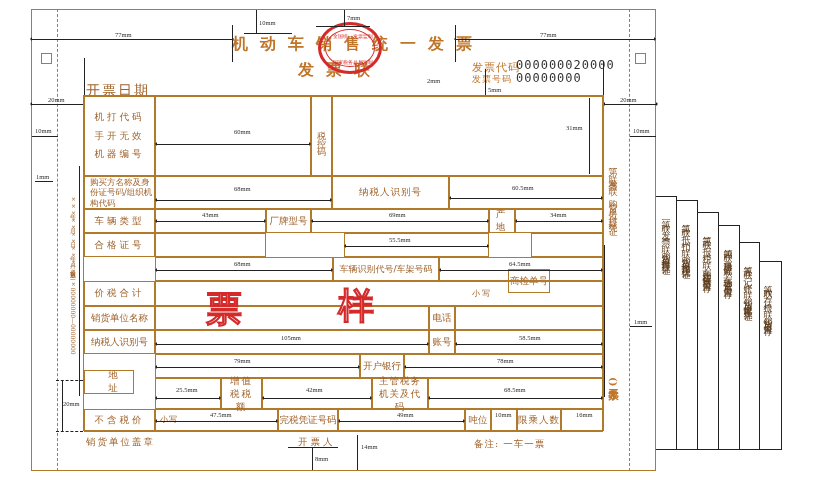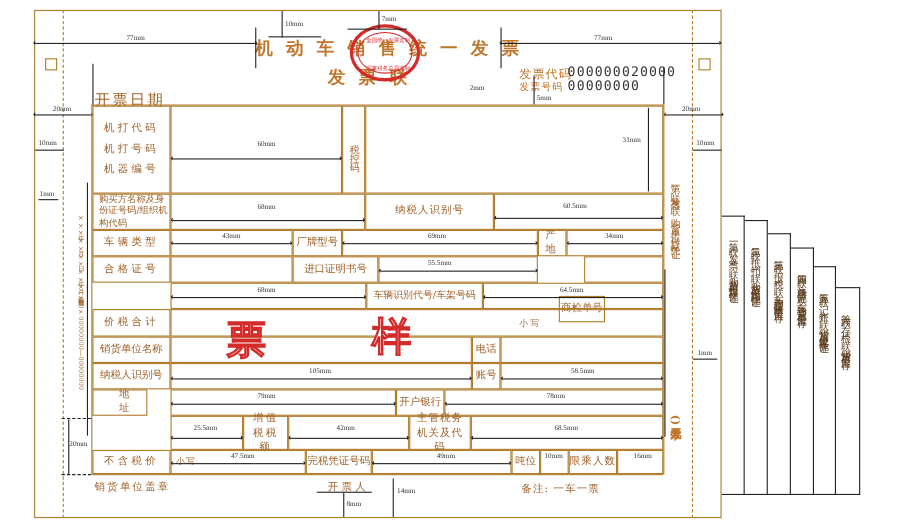--- a/index.html
+++ b/index.html
@@ -102,21 +102,21 @@
 <span class="mm" style="left:633px;top:127px;">10mm</span>
 <div class="black-line" style="left:630px;top:326px;width:22px;height:1px;"></div>
 <span class="mm" style="left:634px;top:318px;">1mm</span>
 
 <span class="abs" style="left:68px;top:195px;writing-mode:vertical-rl;font-size:6px;color:#a0622a;height:180px;overflow:hidden;">××年××月××日××年×月×份(数量×0)×00000000—00000000</span>
 
 <div class="grid">
 
   <div class="cell" style="left:0;top:0;width:71px;height:80px;flex-direction:column;">
     <span>机打代码</span>
-    <span style="margin:6px 0;">机打号码</span>
+    <span style="margin:6px 0;">手开无效</span>
     <span>机器编号</span>
   </div>
   <div class="cell" style="left:71px;top:0;width:156px;height:80px;"></div>
   <div class="arrow" style="left:73px;top:48px;width:152px;"></div>
   <span class="mm" style="left:150px;top:32px;">60mm</span>
   <div class="cell" style="left:227px;top:0;width:21px;height:80px;">
       <span class="vtext" style="position:static;letter-spacing:8px;">税控码</span>
     </div>
   <div class="cell" style="left:248px;top:0;width:271px;height:80px;"></div>
   <div class="black-line" style="left:505px;top:2px;width:1px;height:76px;"></div>
@@ -151,23 +151,20 @@
       <span>产地</span>
     </div>
   <div class="cell" style="left:431px;top:113px;width:88px;height:24px;"></div>
   <div class="arrow" style="left:433px;top:125px;width:84px;"></div>
   <span class="mm" style="left:466px;top:115px;">34mm</span>
 
   <div class="cell" style="left:0;top:137px;width:71px;height:24px;">
       <span>合格证号</span>
     </div>
   <div class="cell" style="left:71px;top:137px;width:111px;height:24px;"></div>
-  <div class="cell" style="left:182px;top:137px;width:78px;height:24px;letter-spacing:0;">
-      <span>进口证明书号</span>
-    </div>
   <div class="cell" style="left:260px;top:137px;width:145px;height:24px;"></div>
   <div class="arrow" style="left:262px;top:150px;width:141px;"></div>
   <span class="mm" style="left:305px;top:140px;">55.5mm</span>
   <div class="cell" style="left:424px;top:137px;width:42px;height:24px;letter-spacing:0;margin-top:36px;">
       <span>商检单号</span>
     </div>
   <div class="cell" style="left:447px;top:137px;width:72px;height:24px;"></div>
 
   <div class="cell" style="left:71px;top:161px;width:178px;height:24px;"></div>
   <div class="arrow" style="left:73px;top:174px;width:174px;"></div>
@@ -200,21 +197,21 @@
   <div class="cell" style="left:71px;top:234px;width:274px;height:24px;"></div>
   <div class="arrow" style="left:73px;top:248px;width:270px;"></div>
   <span class="mm" style="left:197px;top:238px;">105mm</span>
   <div class="cell" style="left:345px;top:234px;width:26px;height:24px;letter-spacing:0;">
       <span>账号</span>
     </div>
   <div class="cell" style="left:371px;top:234px;width:148px;height:24px;"></div>
   <div class="arrow" style="left:373px;top:248px;width:144px;"></div>
   <span class="mm" style="left:435px;top:238px;">58.5mm</span>
 
-  <div class="cell" style="left:0;top:258px;width:50px;height:24px;letter-spacing:28px;padding-left:36px;">
+  <div class="cell" style="left:0;top:274px;width:50px;height:24px;letter-spacing:28px;padding-left:36px;">
       <span>地址</span>
     </div>
   <div class="cell" style="left:71px;top:258px;width:205px;height:24px;"></div>
   <div class="arrow" style="left:73px;top:271px;width:201px;"></div>
   <span class="mm" style="left:150px;top:261px;">79mm</span>
   <div class="cell" style="left:276px;top:258px;width:44px;height:24px;letter-spacing:0;">
       <span>开户银行</span>
     </div>
   <div class="cell" style="left:320px;top:258px;width:199px;height:24px;"></div>
   <div class="arrow" style="left:322px;top:271px;width:195px;"></div>

